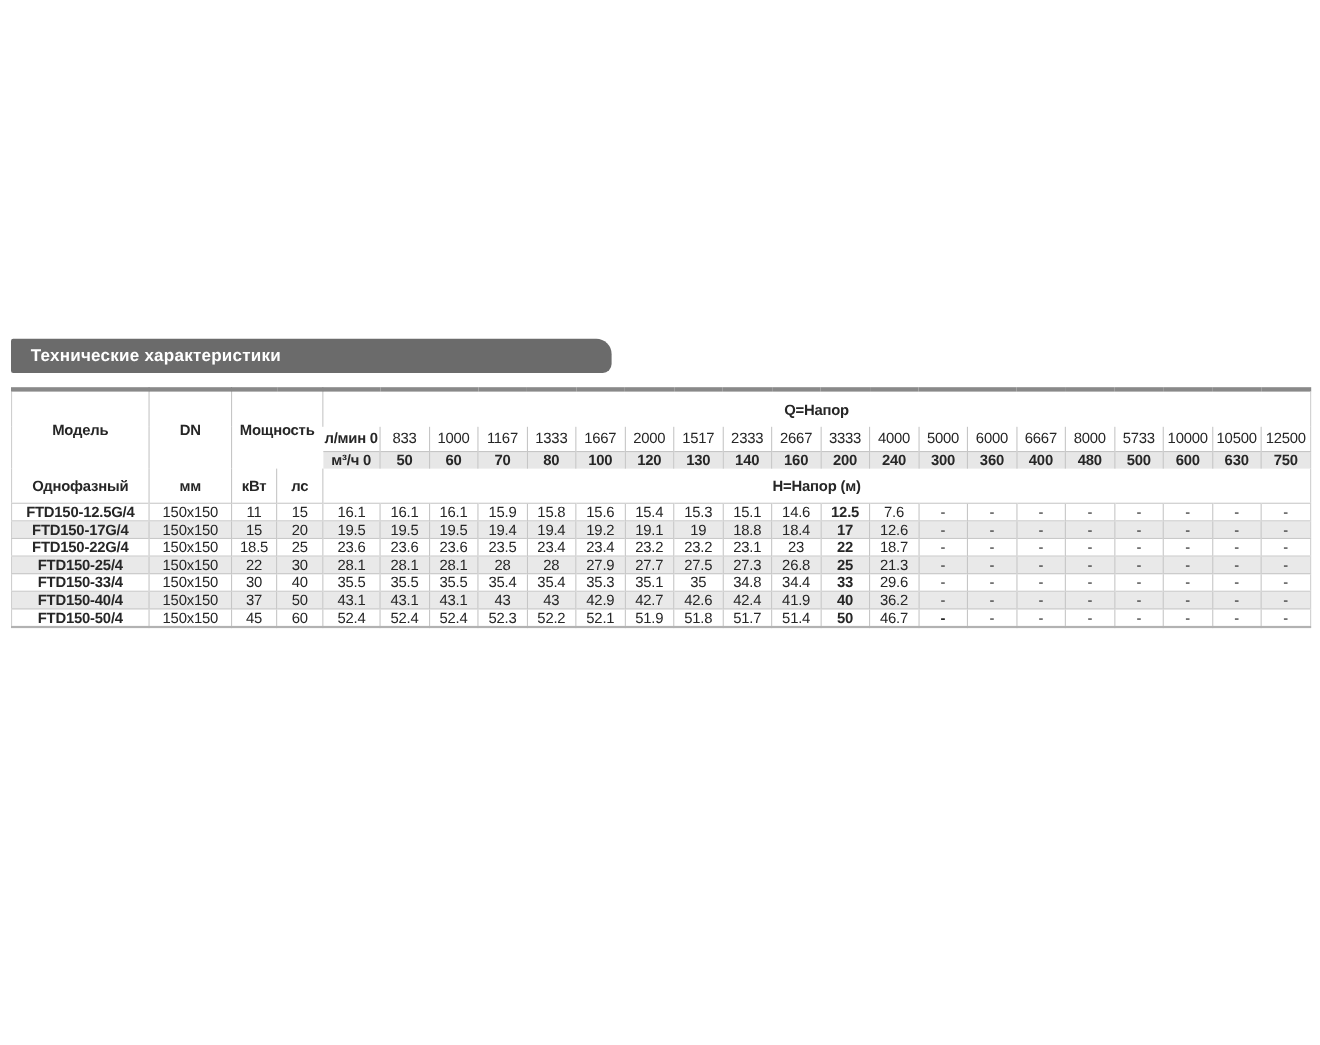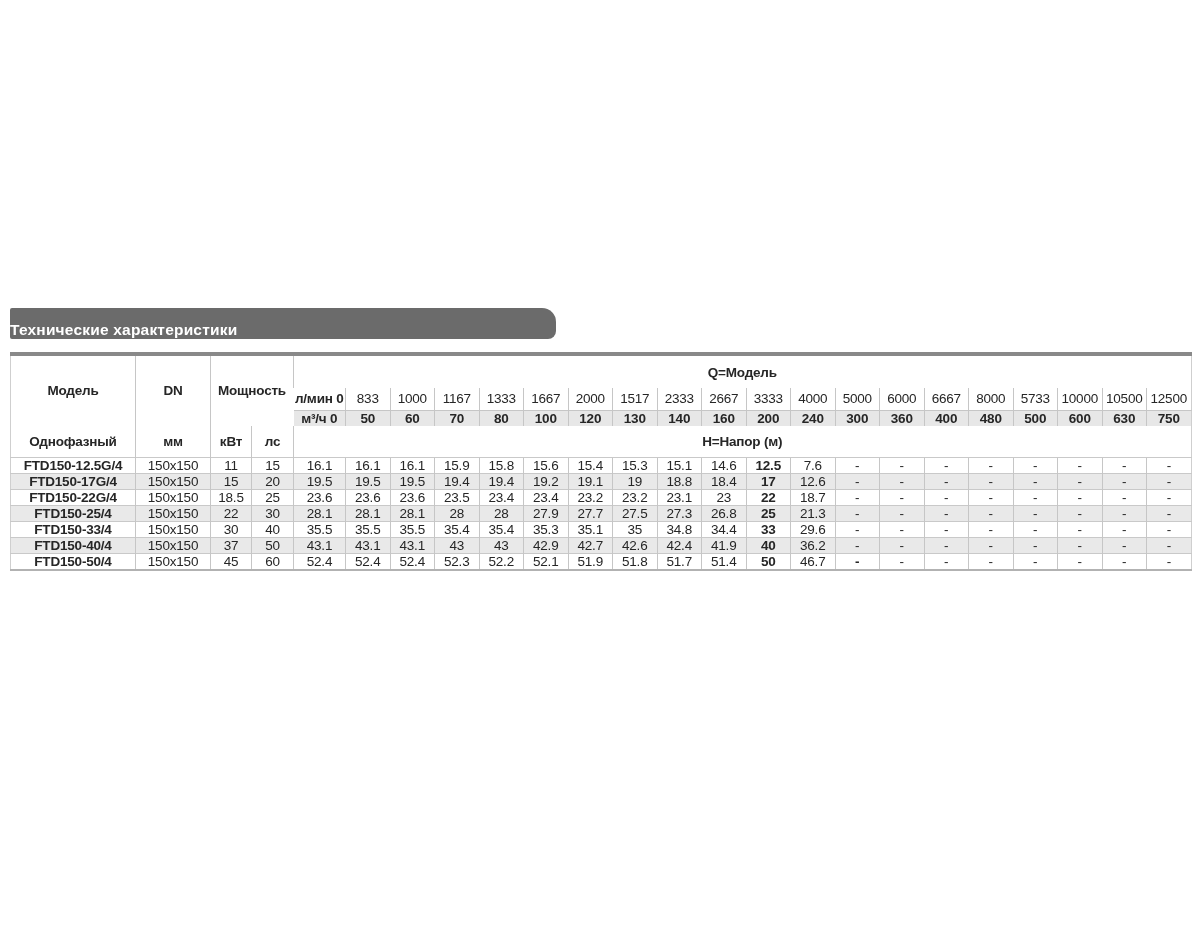--- a/index.html
+++ b/index.html
@@ -13,21 +13,22 @@
   }
   .title-banner {
     position: absolute;
     left: 10px;
     top: 308px;
     width: 546px;
     height: 31px;
     background: #6b6b6b;
     border-radius: 2px 14px 8px 2px;
     display: flex;
-    align-items: flex-end;
+    align-items: center;
+    padding-left: 18px;
     box-sizing: border-box;
   }
   .title-banner .title-text {
     color: #ffffff;
     font-weight: bold;
     font-size: 15.5px;
     letter-spacing: 0.2px;
   }
   .freq-note {
     position: absolute;
@@ -123,21 +124,21 @@
         <col style="width: 44.5px;">
         <col style="width: 44.5px;">
         <col style="width: 44.5px;">
         <col style="width: 44.5px;">
       </colgroup>
     <tbody id="spec-body">
         <tr class="row-qtitle">
           <td class="hdr-model" rowspan="3">Модель</td>
           <td class="hdr-dn" rowspan="3">DN</td>
           <td class="hdr-power" colspan="2" rowspan="3">Мощность</td>
-          <td class="q-title" colspan="20">Q=Модель</td>
+          <td class="q-title" colspan="20">Q=Напор</td>
         </tr>
         <tr class="row-lmin">
           <td class="flow-label">л/мин 0</td>
           <td class="lmin-num">833</td>
           <td class="lmin-num">1000</td>
           <td class="lmin-num">1167</td>
           <td class="lmin-num">1333</td>
           <td class="lmin-num">1667</td>
           <td class="lmin-num">2000</td>
           <td class="lmin-num">1517</td>

